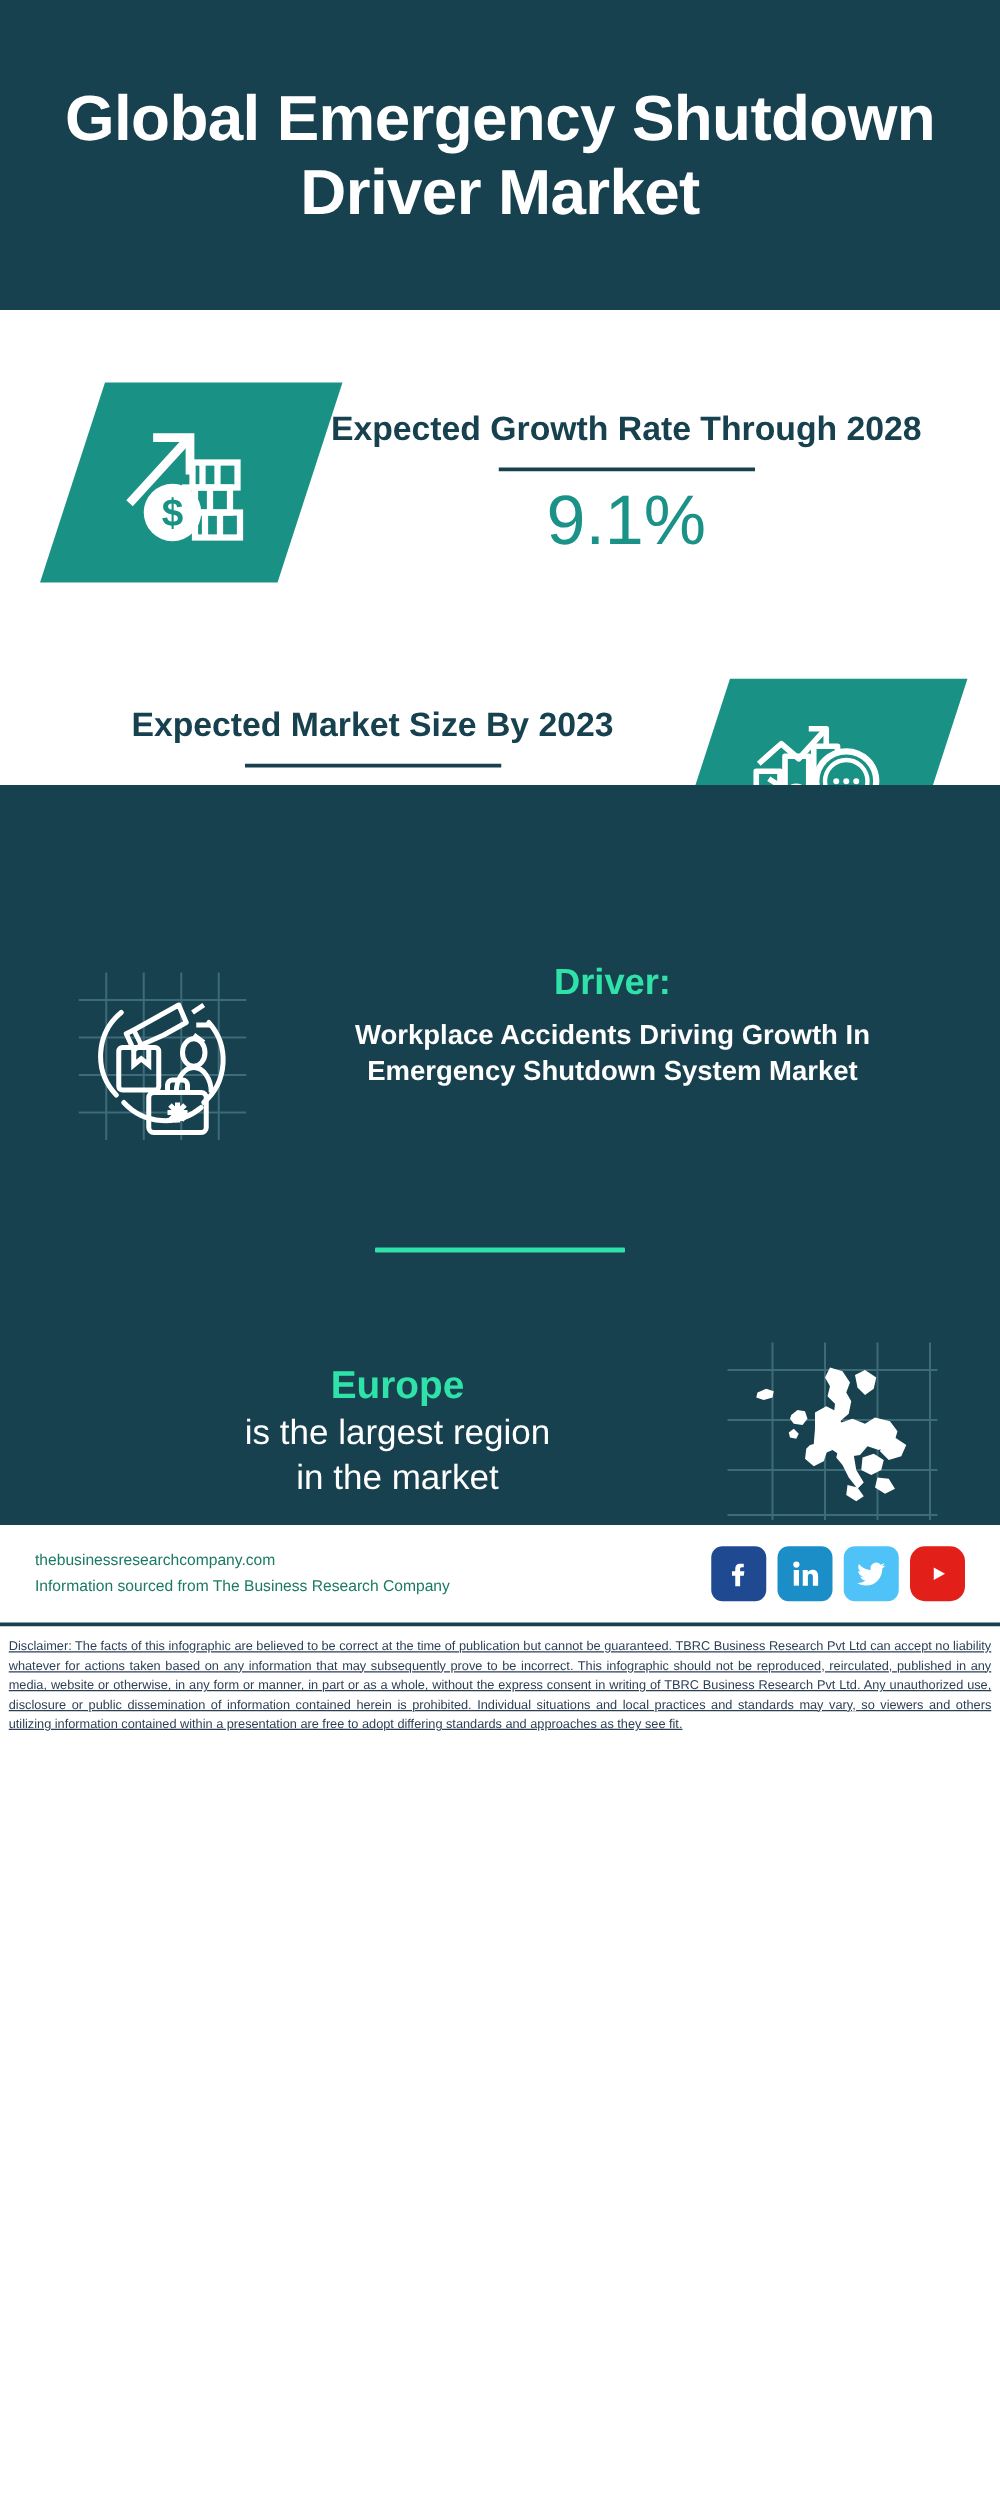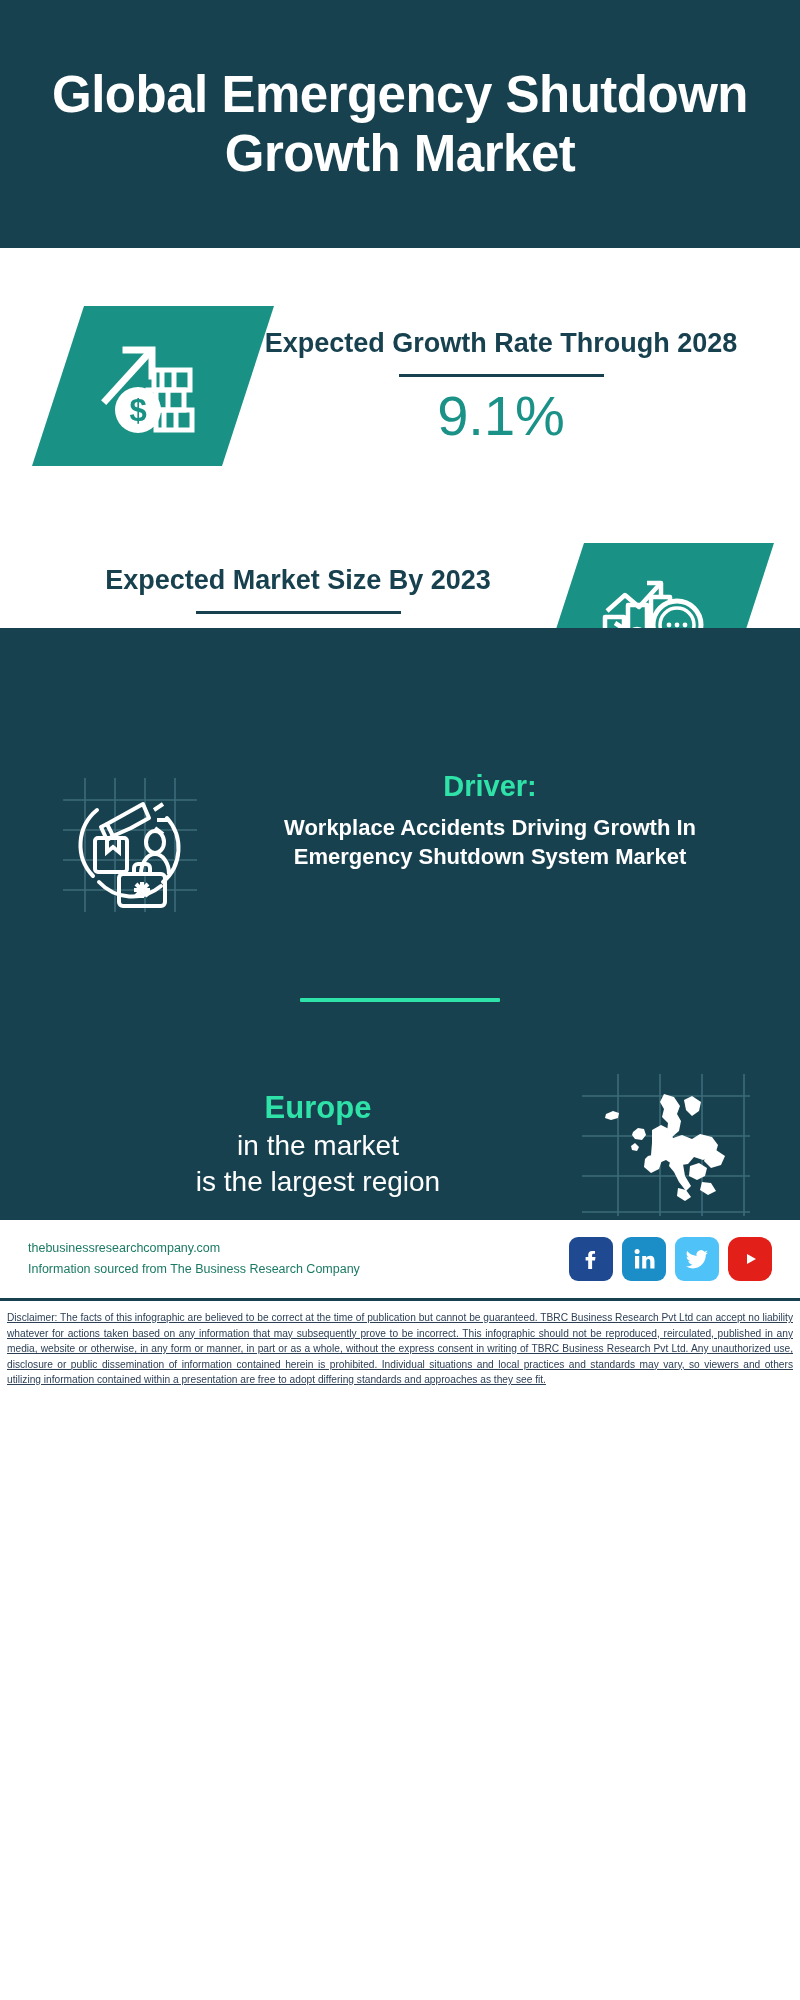--- a/index.html
+++ b/index.html
@@ -121,21 +121,21 @@
     font-size:10.2px; line-height:1.52;
     color:#2c3f55; text-align:justify;text-decoration:underline;
   }
 </style>
 </head>
 <body>
 
 <div class="page">
 
   <div class="header">
-    <div class="header-title">Global Emergency Shutdown Growth Market</div>
+    <div class="header-title">Global Emergency Shutdown Driver Market</div>
   </div>
 
   <div class="stat-row first">
     <div class="para row1-icon">
       <div class="para-inner">
         <svg width="110" height="108" viewBox="0 0 110 108">
           <g fill="none" stroke="#ffffff" stroke-width="7" stroke-linecap="square">
             <path d="M8 68 L50 22"></path>
             <path d="M28 18 L54 18 L54 44"></path>
           </g>
@@ -247,22 +247,22 @@
         <div class="driver-heading">Driver:</div>
         <div class="driver-body">Workplace Accidents Driving Growth In Emergency Shutdown System Market</div>
       </div>
     </div>
 
     <div class="divider"></div>
 
     <div class="region-row">
       <div class="region-text">
         <div class="region-name">Europe</div>
+        <div class="region-sub">is the largest region</div>
         <div class="region-sub">in the market</div>
-        <div class="region-sub">is the largest region</div>
       </div>
       <div class="region-map">
         <svg width="175" height="150" viewBox="0 0 175 150">
           <g stroke="#3d6b78" stroke-width="1.6">
             <path d="M40 4 V146 M82 4 V146 M124 4 V146 M166 4 V146"></path>
             <path d="M4 26 H172 M4 66 H172 M4 106 H172 M4 142 H172"></path>
           </g>
           <g fill="#ffffff">
             <path d="M28 44 l7 -3 l6 2 l-1 5 l-7 2 l-6 -2 z"></path>
             <path d="M55 62 l5 -4 l6 1 l2 6 l-4 5 l-7 -1 l-3 -4 z"></path>

